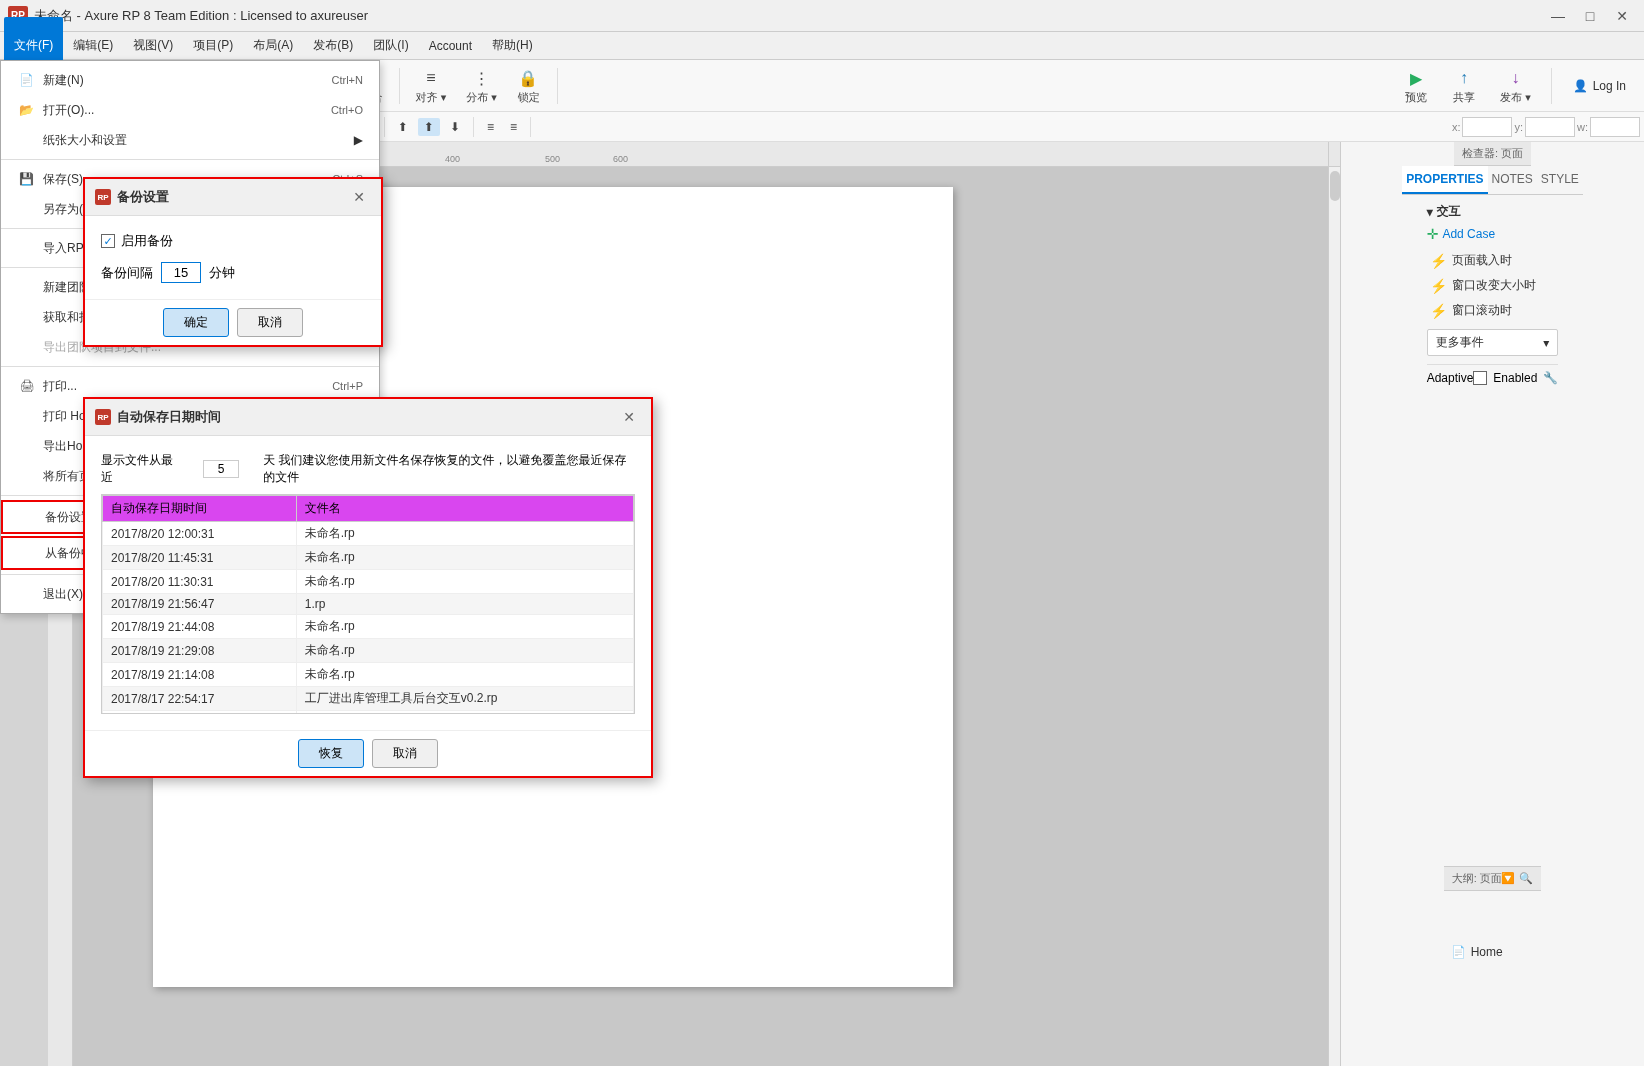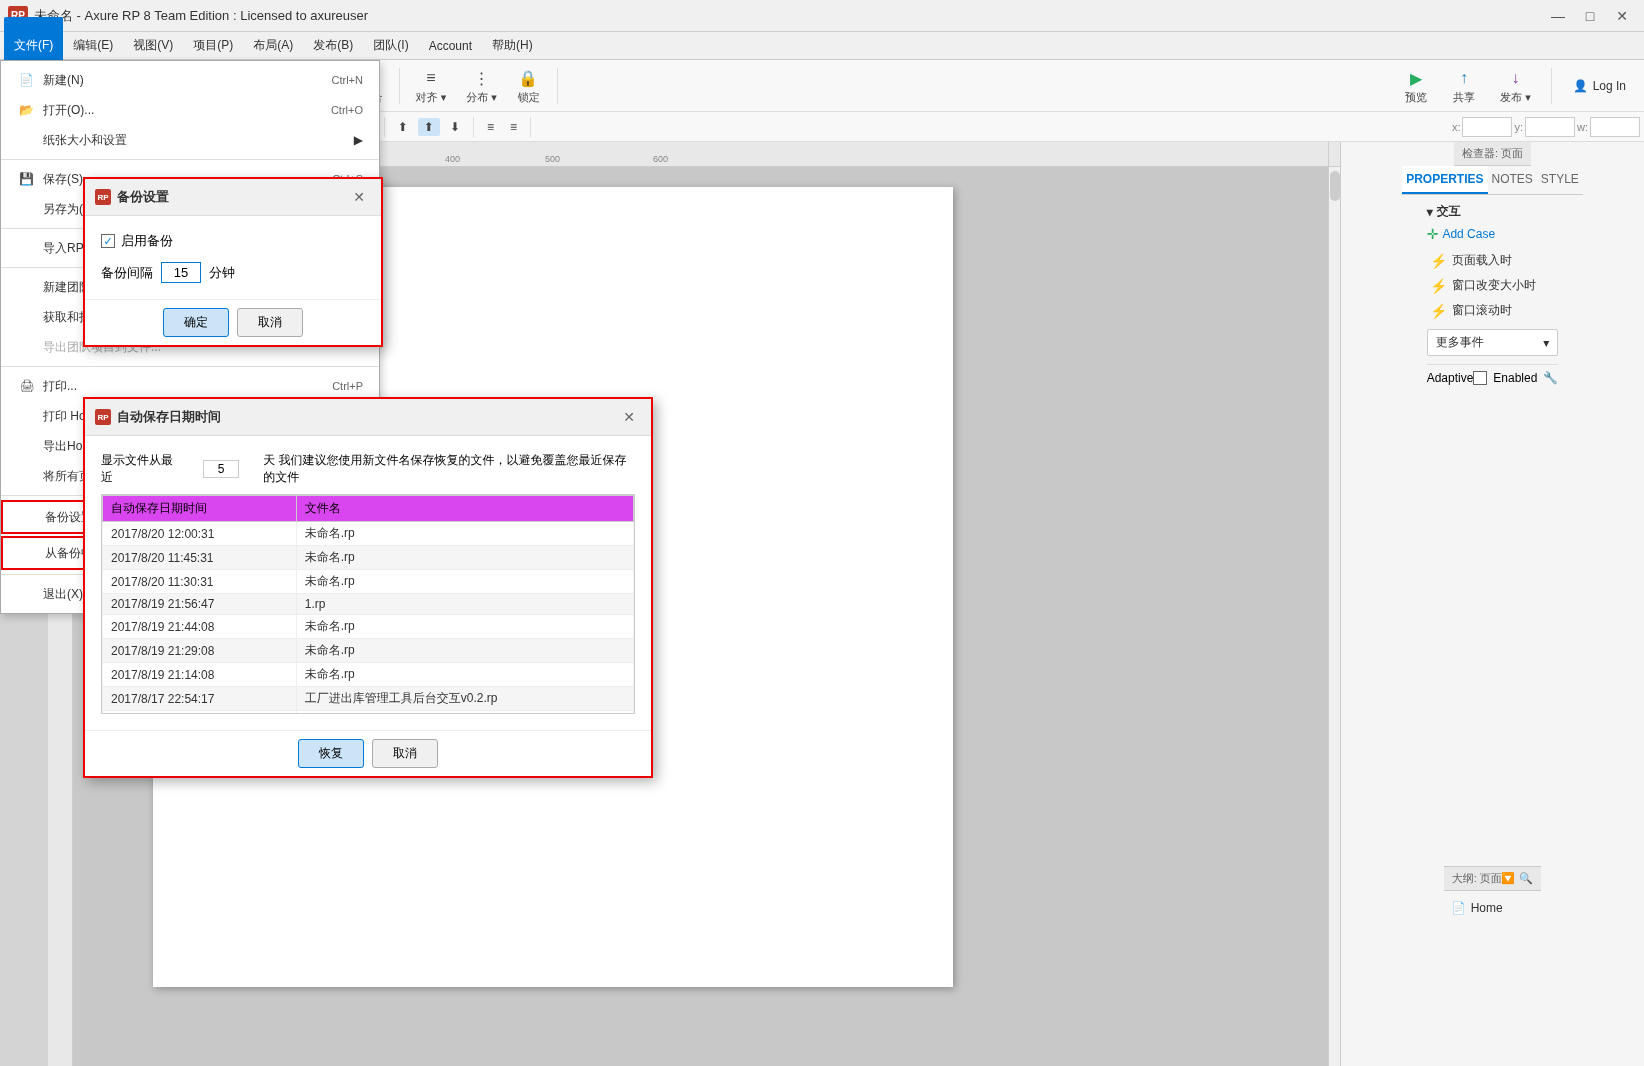--- a/index.html
+++ b/index.html
@@ -63,21 +63,21 @@
     .panel-tab.active { color: #0078d7; border-bottom-color: #0078d7; background: white; font-weight: bold; }
     .panel-content { flex: 1; padding: 8px; overflow-y: auto; }
     .panel-section-title { font-size: 12px; color: #333; font-weight: bold; margin-bottom: 6px; display: flex; align-items: center; gap: 4px; }
     .add-case-link { color: #0078d7; cursor: pointer; font-size: 12px; margin-bottom: 8px; display: flex; align-items: center; gap: 4px; }
     .event-item { display: flex; align-items: center; gap: 4px; margin-bottom: 4px; font-size: 12px; color: #333; padding: 2px 4px; }
     .event-icon { color: #4CAF50; font-size: 14px; }
     .more-events { width: 100%; border: 1px solid #ccc; background: white; padding: 4px 8px; text-align: left; cursor: pointer; font-size: 12px; color: #333; border-radius: 2px; display: flex; justify-content: space-between; align-items: center; }
     .adaptive-section { display: flex; align-items: center; justify-content: space-between; padding: 6px 0; border-top: 1px solid #ddd; margin-top: 8px; font-size: 12px; }
     
     
-    .outline-panel { border-top: 1px solid #ccc; height: 200px; display: flex; flex-direction: column; }
+    .outline-panel { border-top: 1px solid #ccc; height: 200px; display: flex; flex-direction: column; gap: 44px; }
     .outline-header { background: #e8e8e8; padding: 4px 8px; font-size: 11px; color: #666; border-bottom: 1px solid #ccc; display: flex; align-items: center; justify-content: space-between; }
     .outline-content { flex: 1; padding: 8px; overflow-y: auto; }
     .outline-item { display: flex; align-items: center; gap: 4px; font-size: 12px; color: #333; padding: 2px 0; }
     .outline-item-icon { color: #555; }
     .dialog { position: absolute; background: white; border: 1px solid #aaa; box-shadow: 4px 4px 12px rgba(0,0,0,0.3); z-index: 300; pointer-events: all; }
     .dialog-title-bar { background: #f0f0f0; padding: 6px 10px; display: flex; align-items: center; justify-content: space-between; border-bottom: 1px solid #ddd; font-size: 13px; font-weight: bold; color: #333; }
     .dialog-title-logo { width: 16px; height: 16px; background: #c0392b; border-radius: 2px; display: flex; align-items: center; justify-content: center; color: white; font-size: 8px; font-weight: bold; margin-right: 6px; }
     .dialog-close { border: none; background: transparent; cursor: pointer; font-size: 14px; color: #666; width: 24px; height: 24px; display: flex; align-items: center; justify-content: center; }
     .dialog-body { padding: 16px; }
     .dialog-footer { padding: 8px 16px; display: flex; justify-content: center; gap: 8px; border-top: 1px solid #eee; }
@@ -316,21 +316,21 @@
 
   <div style="display: flex; flex-direction: column; flex: 1; overflow: hidden; position: relative;">
     <div style="display: flex;">
       <div class="ruler-corner"></div>
       <div class="h-ruler" style="flex: 1; position: relative;">
         <span class="ruler-mark" style="left: 72px;">100</span>
         <span class="ruler-mark" style="left: 172px;">200</span>
         <span class="ruler-mark" style="left: 272px;">300</span>
         <span class="ruler-mark" style="left: 372px;">400</span>
         <span class="ruler-mark" style="left: 472px;">500</span>
-        <span class="ruler-mark" style="left: 580px;">600</span>
+        <span class="ruler-mark" style="left: 540px;">600</span>
       </div>
       <div style="width: 12px; background: #e8e8e8; border-left: 1px solid #ccc; border-bottom: 1px solid #ccc;"></div>
     </div>
     <div style="display: flex; flex: 1; overflow: hidden;">
       <div class="v-ruler" style="position: relative;">
         <span style="position: absolute; top: 50px; left: 2px; font-size: 9px; color: #888;">400</span>
         <span style="position: absolute; top: 150px; left: 2px; font-size: 9px; color: #888;">500</span>
       </div>
       <div class="canvas">
         <div class="canvas-page"></div>

